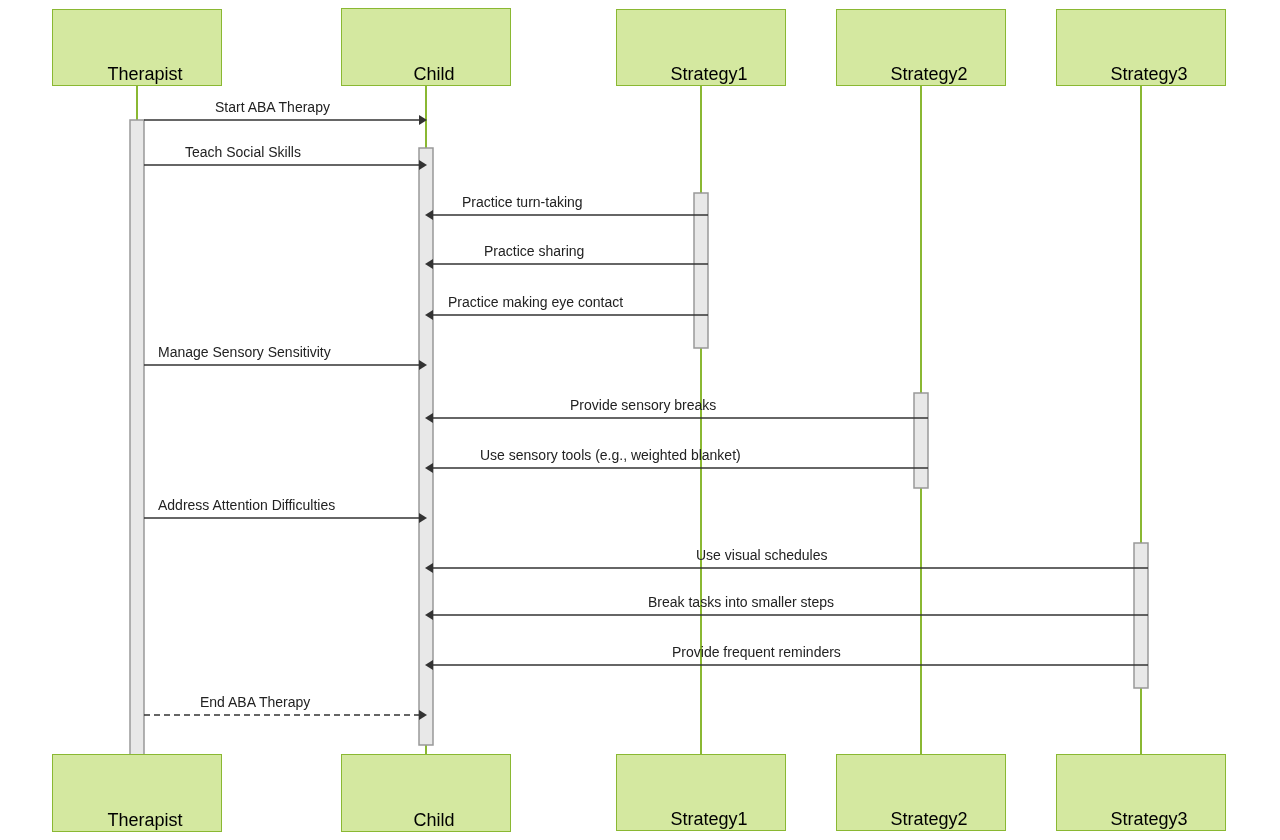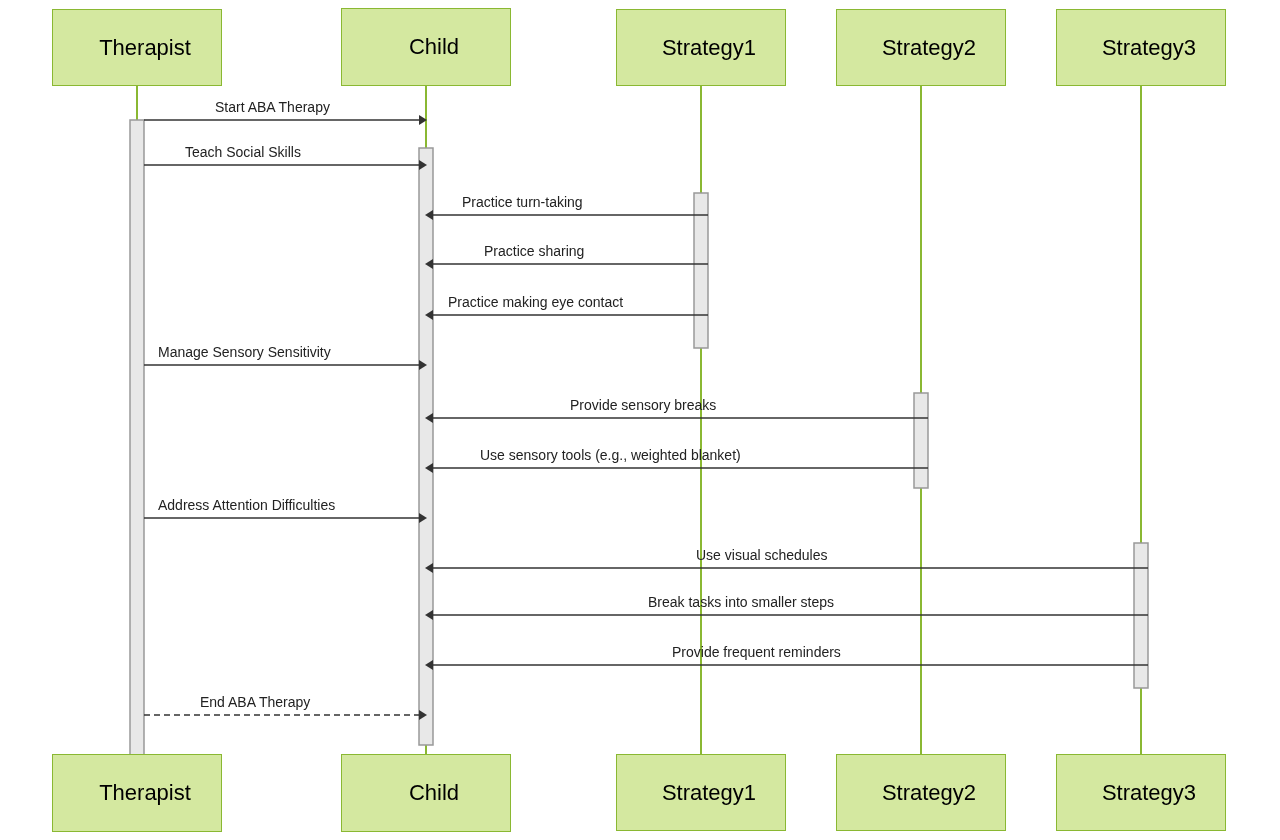--- a/index.html
+++ b/index.html
@@ -16,23 +16,23 @@
       position: relative;
       width: 1280px;
       height: 840px;
     }
     
     .actor-box {
       position: absolute;
       background: #d4e8a0;
       border: 1.5px solid #8ab832;
       display: flex;
-      align-items: center;
+      align-items: flex-end;
       justify-content: center;
-      font-size: 22px;
+      font-size: 18px;
       font-weight: normal;
       padding-left: 16px;
     }
     svg.arrows {
       position: absolute;
       top: 0; left: 0;
       width: 1280px;
       height: 840px;
       pointer-events: none;
     }

